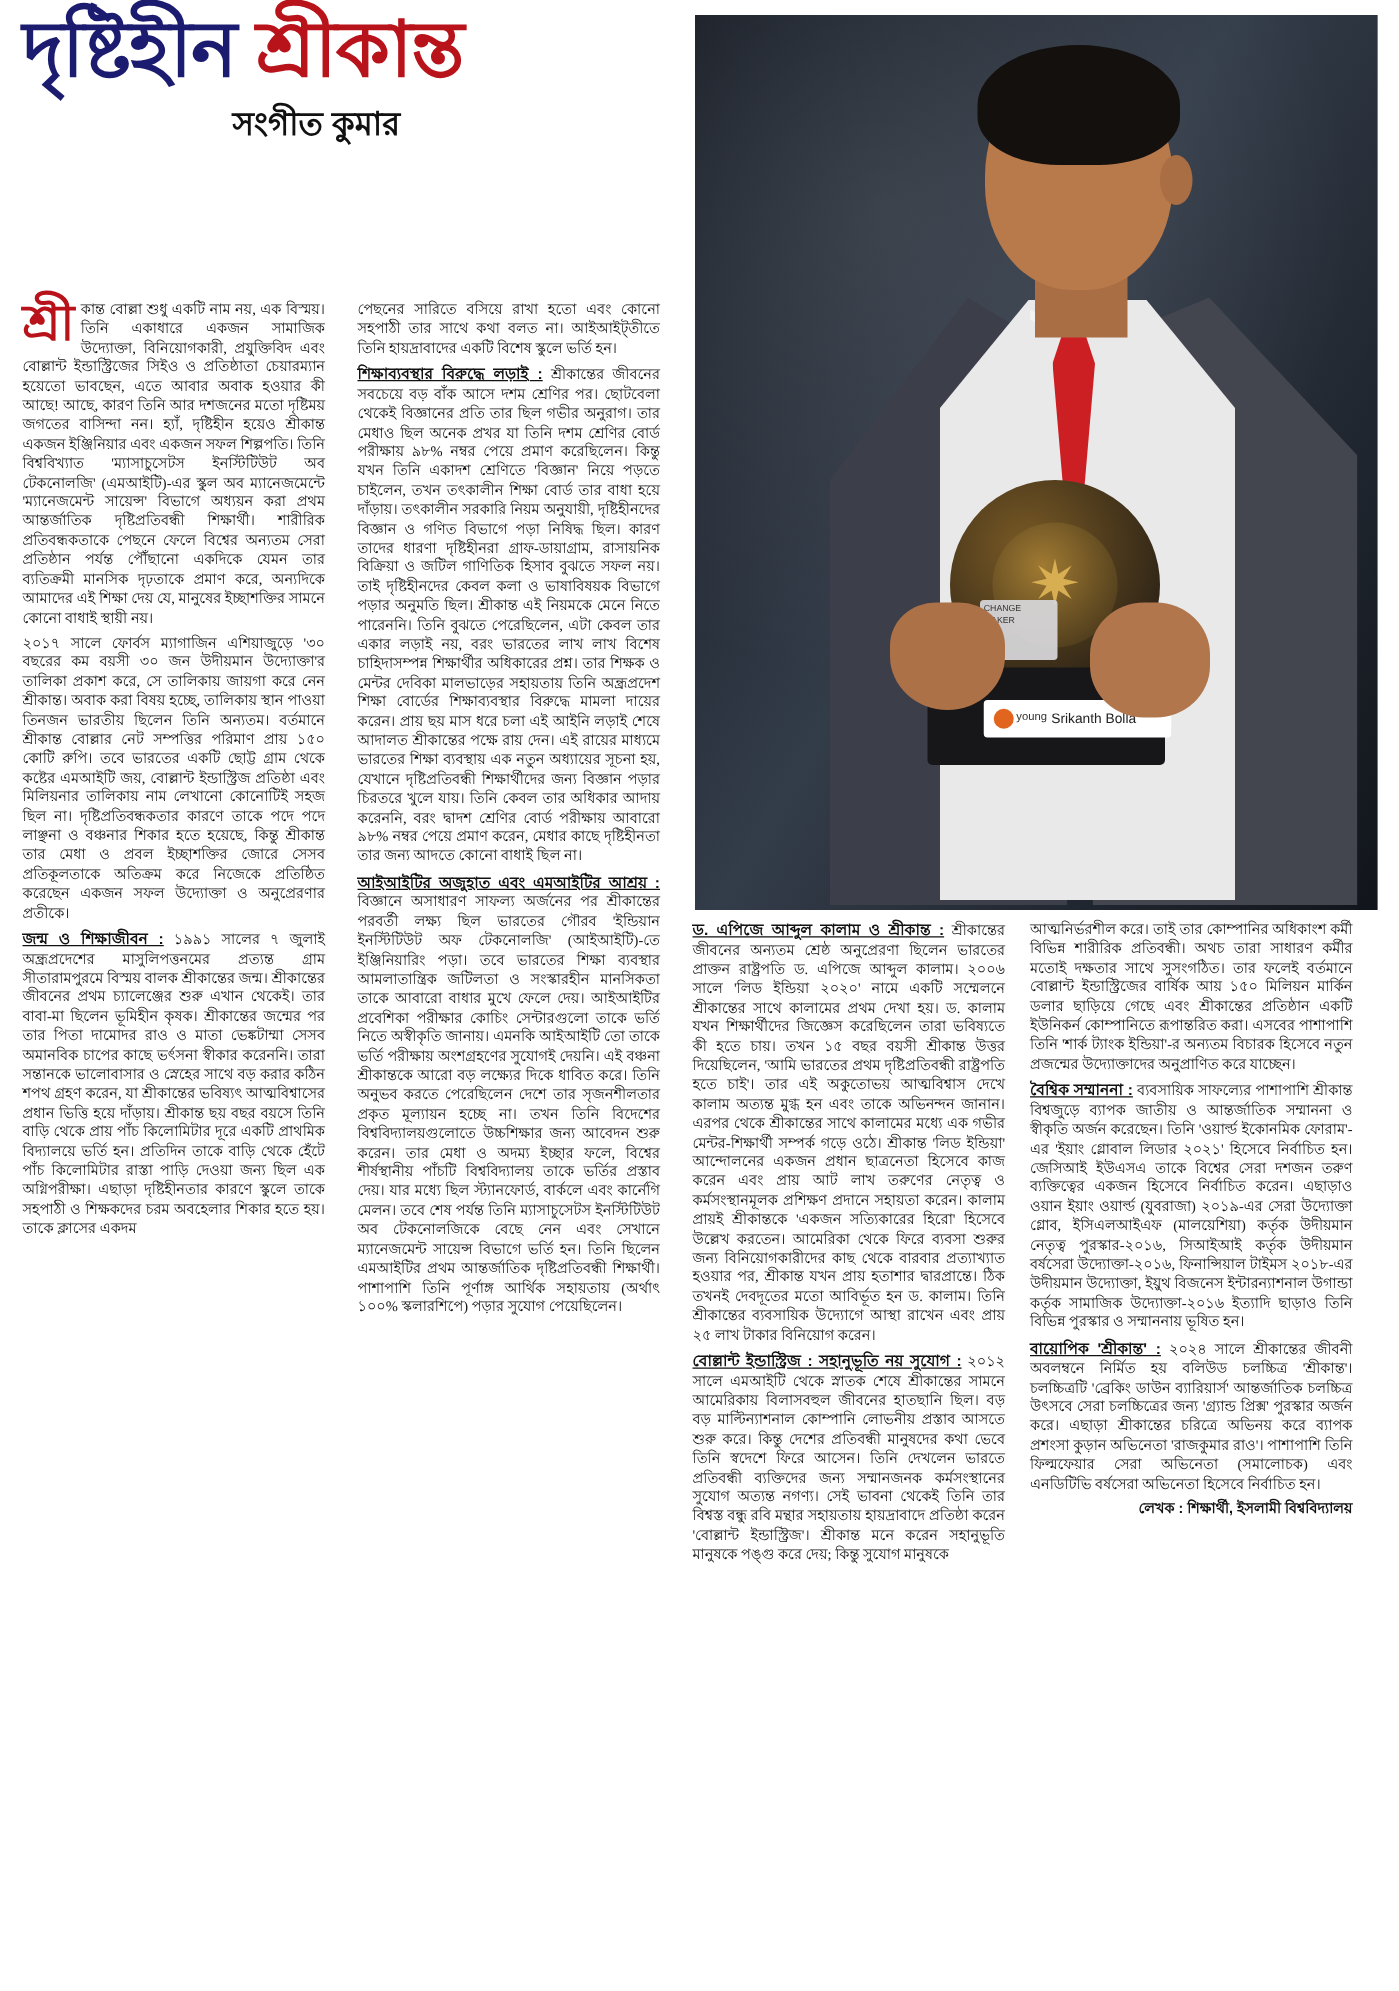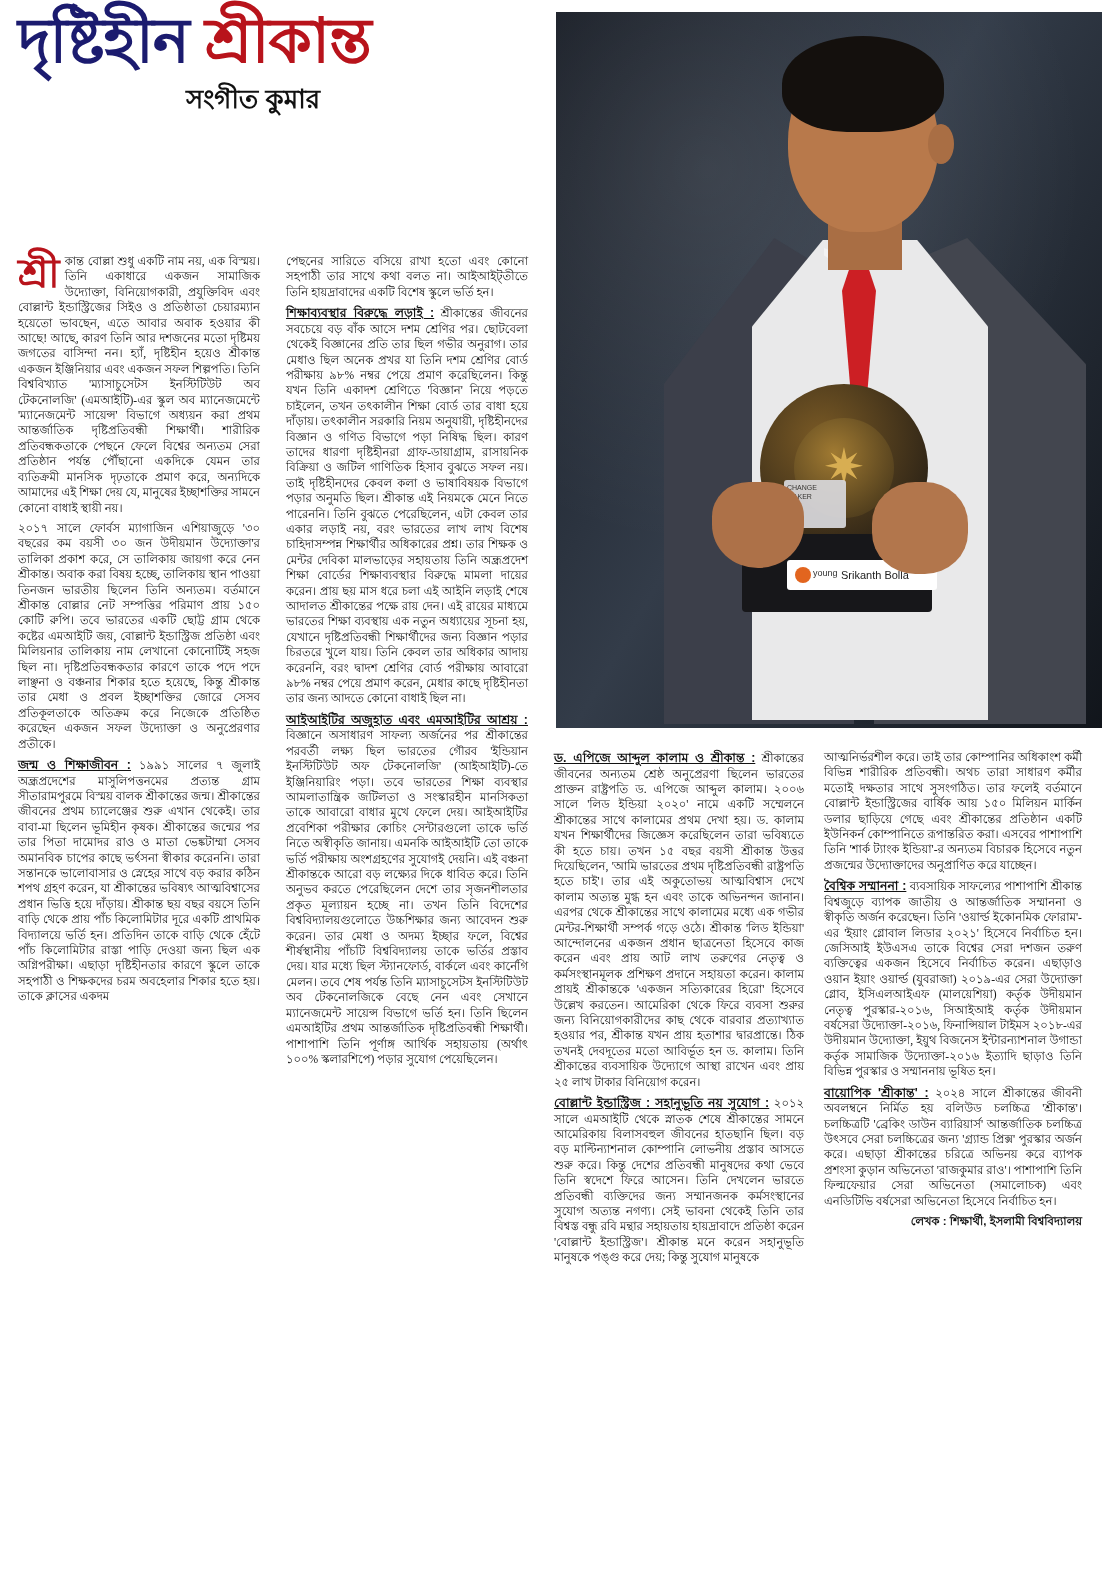--- a/index.html
+++ b/index.html
@@ -85,21 +85,21 @@
   .aw-label span{font-family:"Liberation Sans",sans-serif;font-size:11px;color:#222;line-height:30px;padding-left:54px;display:block;}
   .aw-ylogo{position:absolute;left:8px;top:7px;width:16px;height:16px;border-radius:50%;background:#e2651f;}
   .aw-ytext{position:absolute;left:26px;top:8px;font-family:"Liberation Sans",sans-serif;font-size:9px;color:#333;}
   .aw-chip{position:absolute;left:42px;top:96px;width:62px;height:48px;background:#d9d9dd;border-radius:3px;opacity:.92;}
   .aw-chip small{display:block;font-family:"Liberation Sans",sans-serif;font-size:7px;color:#333;padding:4px 3px;line-height:1.25;}
   .ph-handL{position:absolute;left:156px;top:470px;width:92px;height:86px;border-radius:40% 40% 50% 50%;background:#ad7148;}
   .ph-handR{position:absolute;left:316px;top:470px;width:96px;height:92px;border-radius:45%;background:#b2764c;}
 
   
   .cols{
-    position:absolute;left:18px;top:254px;width:1084px;height:1330px;
+    position:absolute;left:18px;top:240px;width:1084px;height:1330px;
   }
   .col{
     position:absolute;top:0;width:242px;font-size:11.6px;line-height:1.33;text-align:justify;
     font-family:"Liberation Serif", serif;
   }
   .col.c1{left:0px;}
   .col.c2{left:268px;}
   .col.c3{left:536px;top:496px;width:250px;}
   .col.c4{left:806px;top:496px;width:258px;}
   .col p{margin:0 0 5px 0;text-indent:0;}

